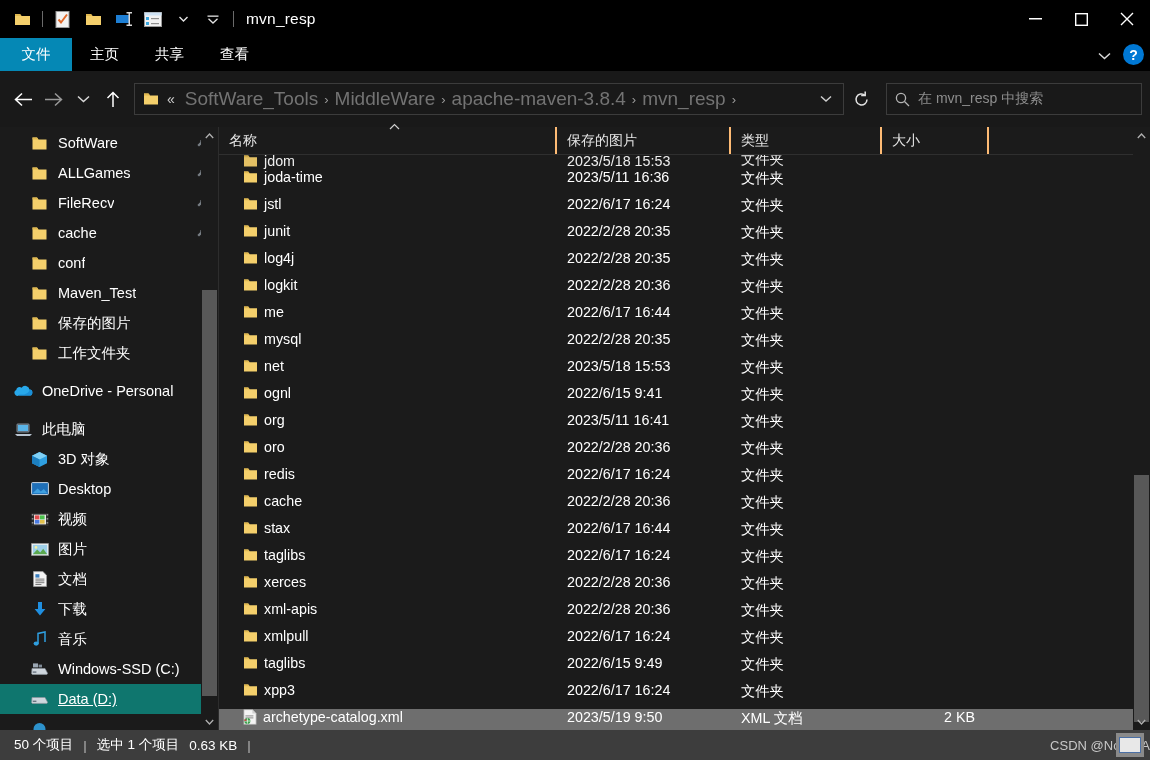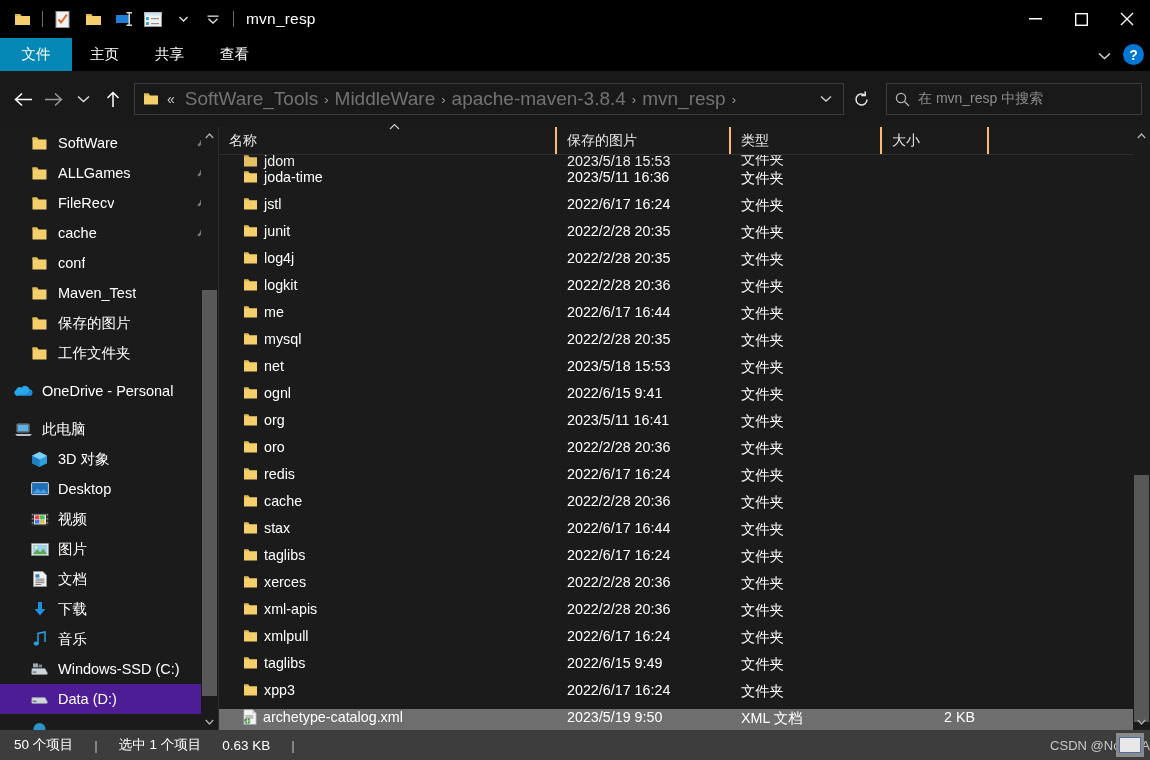--- a/index.html
+++ b/index.html
@@ -65,21 +65,21 @@
   .body { flex:1; display:flex; min-height:0; background:#1b1b1b; }
 
   
   .sidebar { width:218px; flex:none; background:#1b1b1b; position:relative; overflow:hidden; }
   .nav-list { padding-top:1px; }
   .nav-item {
     height:30px; display:flex; align-items:center; padding-left:30px; padding-right:6px;
     color:#ffffff; font-size:14.5px; gap:9px; position:relative;
   }
   .nav-item.root { padding-left:14px; }
-  .nav-item.selected { background:#4c1d95; }
+  .nav-item.selected { background:#0f766e;text-decoration:underline; }
   .nav-item .ico { width:19px; height:19px; flex:none; display:flex; align-items:center; justify-content:center; }
   .nav-item .lbl { white-space:nowrap; overflow:hidden; text-overflow:ellipsis; }
   .pin { position:absolute; right:10px; top:50%; transform:translateY(-50%); opacity:.65; }
   .nav-gap { height:8px; }
 
   
   .sb { position:absolute; right:0; top:0; width:17px; height:100%; background:#1b1b1b; }
   .sb-arrow { width:17px; height:17px; display:flex; align-items:center; justify-content:center; color:#a0a0a0; font-size:9px; }
   .sb-arrow.bottom { position:absolute; bottom:0; }
   .sb-thumb { position:absolute; left:1px; width:15px; background:#585858; }
@@ -118,21 +118,21 @@
 
   
   .msb { position:absolute; right:0; top:0; width:17px; height:100%; background:#1b1b1b; z-index:4; }
   .msb-arrow { width:17px; height:17px; display:flex; align-items:center; justify-content:center; color:#a0a0a0; font-size:9px; }
   .msb-arrow.bottom { position:absolute; bottom:0; }
   .msb-thumb { position:absolute; left:1px; width:15px; background:#585858; }
 
   
   .statusbar {
     height:30px; flex:none; background:#3d3d3d; display:flex; align-items:center;
-    padding-left:14px; color:#ffffff; font-size:13.5px; gap:11px; position:relative;
+    padding-left:14px; color:#ffffff; font-size:13.5px; gap:0; position:relative;
   }
   .status-seg { padding-right:10px; }
   .status-div { color:#b9b9b9; padding-right:10px; }
   .watermark {
     position:absolute; right:6px; top:50%; transform:translateY(-50%);
     color:#c8c8c8; font-size:13px; display:flex; align-items:center;
   }
   .wm-badge {
     width:28px; height:24px; background:#8a8a8a; margin-left:-34px; position:relative;
     display:flex; align-items:center; justify-content:center;

